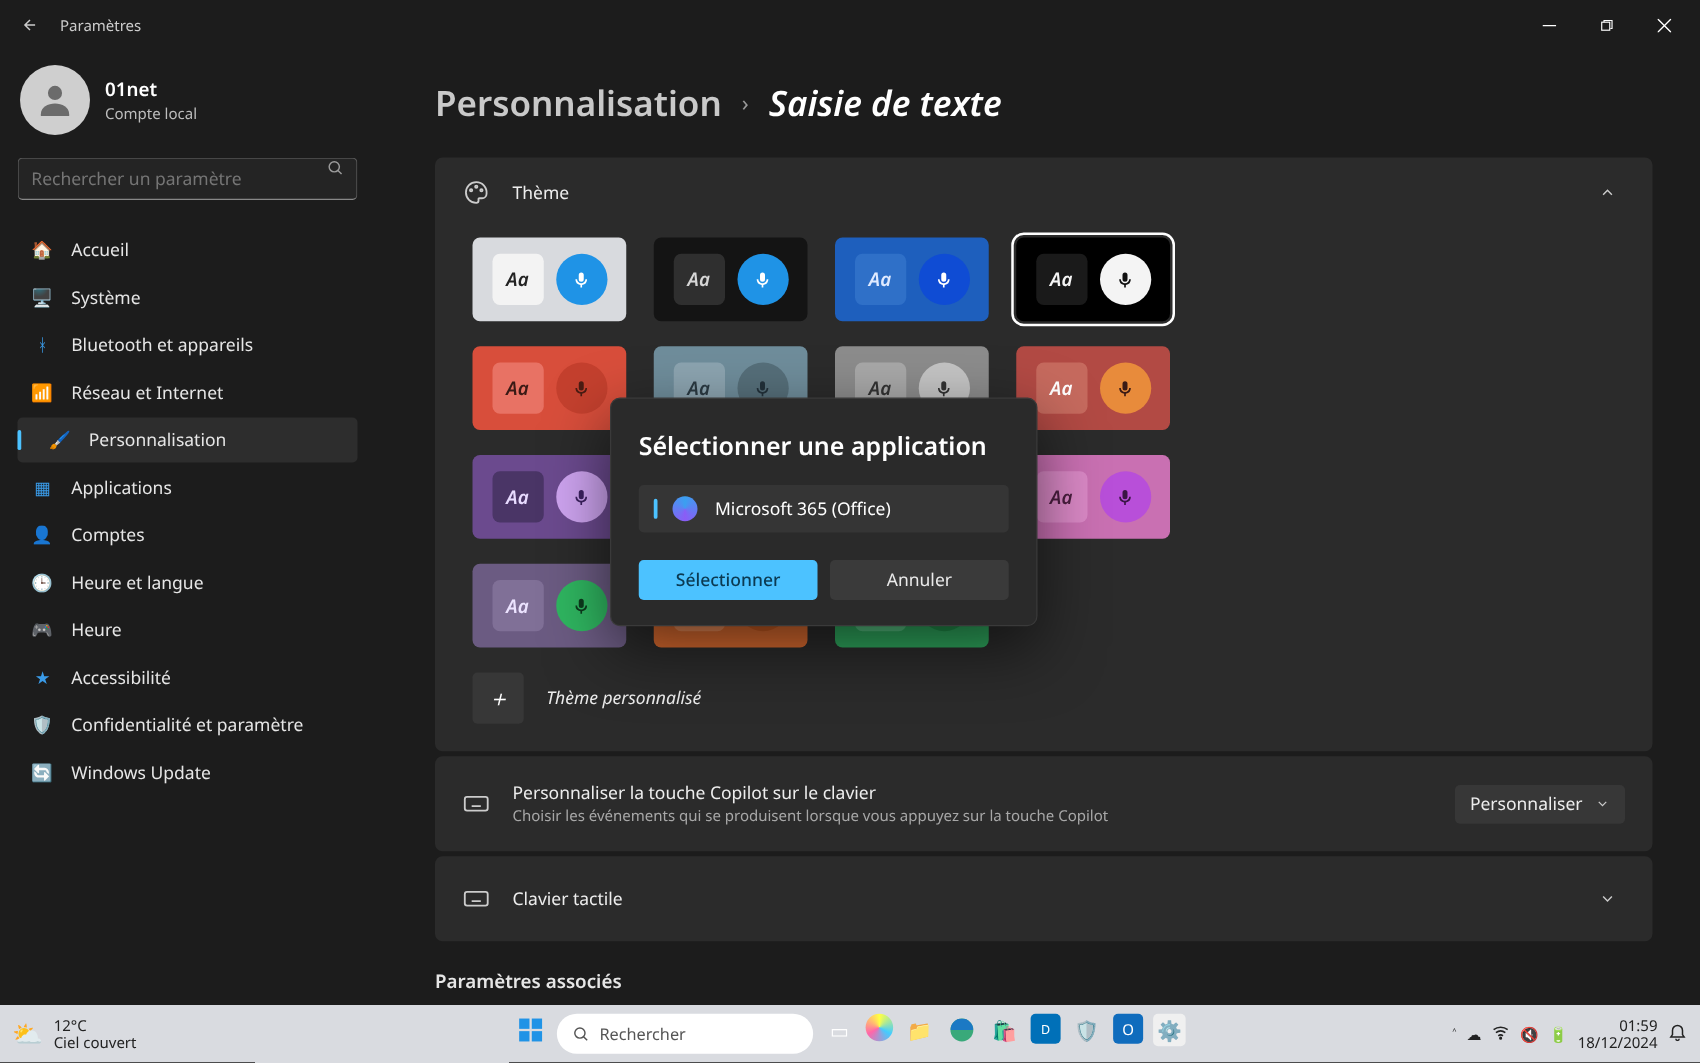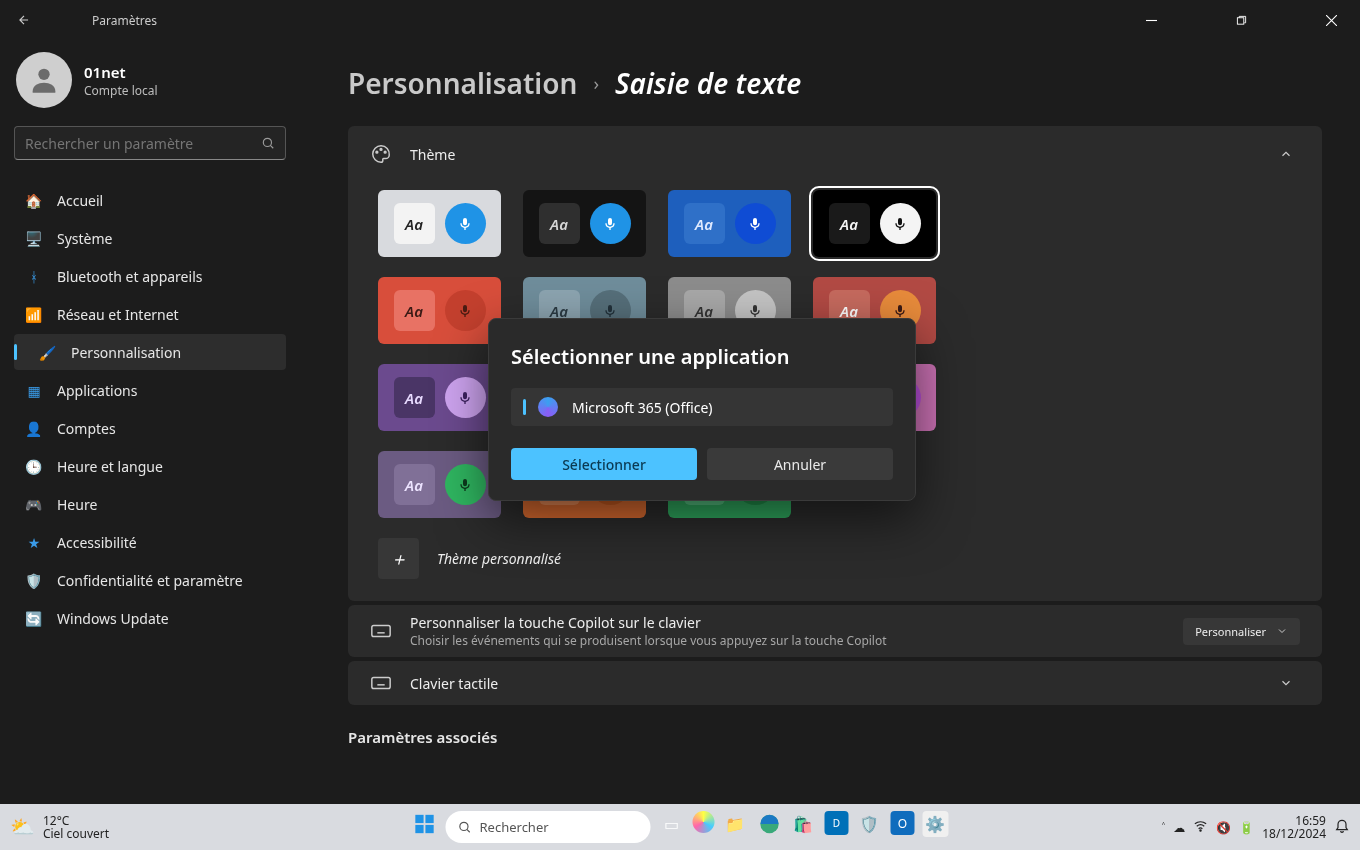--- a/index.html
+++ b/index.html
@@ -1,29 +1,29 @@
 <!DOCTYPE html>
 <html><head>
 <meta charset="utf-8">
 <style>
 *{box-sizing:border-box;margin:0;padding:0;font-family:"Segoe UI",system-ui,sans-serif;}
 body{background:#1c1c1c;color:#fff;width:1360px;height:850px;overflow:hidden;position:relative;}
-.titlebar{height:40px;display:flex;align-items:center;padding:0 6px;gap:44px;}
+.titlebar{height:40px;display:flex;align-items:center;padding:0 6px;}
 .tb-back{width:36px;height:36px;display:flex;align-items:center;justify-content:center;border-radius:4px;color:#ccc;font-size:16px;}
 .tb-title{color:#ccc;font-size:12px;margin-left:6px;}
 .tb-sp{flex:1;}
 .tb-btn{width:46px;height:32px;display:flex;align-items:center;justify-content:center;color:#fff;}
 .app{display:flex;height:764px;}
 .sidebar{width:300px;padding:10px 14px 0 14px;overflow:hidden;}
 .user{display:flex;align-items:center;gap:12px;margin:2px 0 18px 2px;}
 .avatar{width:56px;height:56px;border-radius:50%;background:#cfcfcf;display:flex;align-items:center;justify-content:center;}
 .avatar svg{width:34px;height:34px;fill:#6b6b6b;}
 .user-name{font-weight:600;font-size:15px;color:#fff;}
 .user-sub{font-size:12px;color:#bdbdbd;}
-.search{height:34px;border:1px solid #555;border-bottom:1px solid #888;border-radius:4px;display:flex;align-items:center;padding:0 10px;color:#9b9b9b;background:#242424;}
+.search{height:34px;border:1px solid #555;border-bottom:1px solid #888;border-radius:4px;display:flex;padding:0 10px;color:#9b9b9b;background:#242424;}
 .search input{flex:1;background:transparent;border:none;outline:none;color:#ccc;font-size:14px;}
 .nav{margin-top:22px;}
 .nav-item{display:flex;align-items:center;gap:14px;height:36px;border-radius:4px;padding:0 11px;font-size:14px;color:#e6e6e6;cursor:pointer;margin-bottom:2px;}
 .nav-item .ic{width:18px;height:18px;display:flex;align-items:center;justify-content:center;}
 .nav-item.sel{background:#2d2d2d;}
 .nav-item.sel::before{content:"";width:3px;height:16px;background:#4cc2ff;border-radius:2px;margin-left:-11px;margin-right:8px;}
 .main{flex:1;padding:8px 38px 0 48px;overflow:hidden;}
 .bc{display:flex;align-items:center;gap:16px;margin:16px 0 24px 0;}
 .bc-a{color:#c9c9c9;font-size:28px;font-weight:600;}
 .bc-s{color:#999;font-size:18px;}
@@ -37,29 +37,29 @@
 .theme-body{padding:8px 22px 22px 30px;font-style:italic;}
 .trow{display:flex;gap:22px;margin-bottom:20px;}
 .tile{width:123px;height:67px;border-radius:6px;display:flex;align-items:center;justify-content:center;gap:10px;}
 .tile.sel{outline:2px solid #fff;outline-offset:2px;}
 .akey{width:41px;height:41px;border-radius:6px;display:flex;align-items:center;justify-content:center;font-weight:600;font-size:15px;}
 .mic{width:41px;height:41px;border-radius:50%;display:flex;align-items:center;justify-content:center;}
 .mic svg{width:16px;height:16px;}
 .addcustom{display:flex;align-items:center;gap:18px;}
 .addbtn{width:41px;height:41px;border-radius:4px;background:#373737;display:flex;align-items:center;justify-content:center;color:#fff;font-size:18px;}
 .card2{background:#2b2b2b;border-radius:6px;margin-top:4px;}
-.c2row{display:flex;align-items:center;padding:8px 22px;gap:18px;}
+.c2row{display:flex;align-items:center;padding:20px 22px;gap:18px;}
 .c2ic{width:22px;height:22px;color:#ccc;}
 .c2txt{flex:1;}
 .c2t{font-size:14px;color:#ededed;}
 .c2s{font-size:12px;color:#a7a7a7;}
-.pbtn{background:#373737;border-radius:4px;padding:6px 12px;font-size:11px;color:#ededed;display:flex;align-items:center;gap:10px;}
+.pbtn{background:#373737;border-radius:4px;padding:6px 12px;font-size:14px;color:#ededed;display:flex;align-items:center;gap:10px;}
 .assoc{font-size:15px;color:#e6e6e6;margin-top:22px;font-weight:600;}
 
-.modal-wrap{position:absolute;left:488px;top:318px;width:428px;background:#2a2a2a;border:1px solid #3a3a3a;border-radius:8px;padding:24px 22px 20px 22px;box-shadow:0 18px 50px rgba(0,0,0,.55);}
+.modal-wrap{position:absolute;left:488px;top:318px;width:342px;background:#2a2a2a;border:1px solid #3a3a3a;border-radius:8px;padding:24px 22px 20px 22px;box-shadow:0 18px 50px rgba(0,0,0,.55);}
 .modal-t{font-size:20px;font-weight:600;margin-bottom:18px;}
 .applist{background:#353535;border-radius:4px;}
 .appitem{display:flex;align-items:center;gap:14px;padding:9px 12px;}
 .appitem::before{content:"";width:3px;height:16px;background:#4cc2ff;border-radius:2px;margin-right:-2px;}
 .appic{width:20px;height:20px;border-radius:50%;background:conic-gradient(#3aa0f0,#8b5cf6,#3aa0f0);}
 .mbtns{display:flex;gap:10px;margin-top:22px;}
 .mbtn{flex:1;height:32px;border-radius:4px;display:flex;align-items:center;justify-content:center;font-size:14px;}
 .mp{background:#4cc2ff;color:#0b3a52;font-weight:500;}
 .ms{background:#3a3a3a;color:#eaeaea;}
 
@@ -426,21 +426,21 @@
     <span>☁</span>
     <span>
       <svg width="15" height="15" viewBox="0 0 24 24" fill="none" stroke="#222" stroke-width="2">
           <path d="M3 9a15 15 0 0118 0M6 13a10 10 0 0112 0M9 17a5 5 0 016 0"></path>
           <circle cx="12" cy="20" r="1" fill="#222"></circle>
         </svg>
     </span>
     <span>🔇</span>
     <span>🔋</span>
     <div class="tb-clock">
-      <div>16:59</div>
+      <div>01:59</div>
       <div>18/12/2024</div>
     </div>
     <span>
       <svg width="16" height="16" viewBox="0 0 24 24" fill="none" stroke="#222" stroke-width="1.8">
           <path d="M18 16v-5a6 6 0 10-12 0v5l-2 3h16zM10 21a2 2 0 004 0"></path>
         </svg>
     </span>
   </div>
 </div>
 

